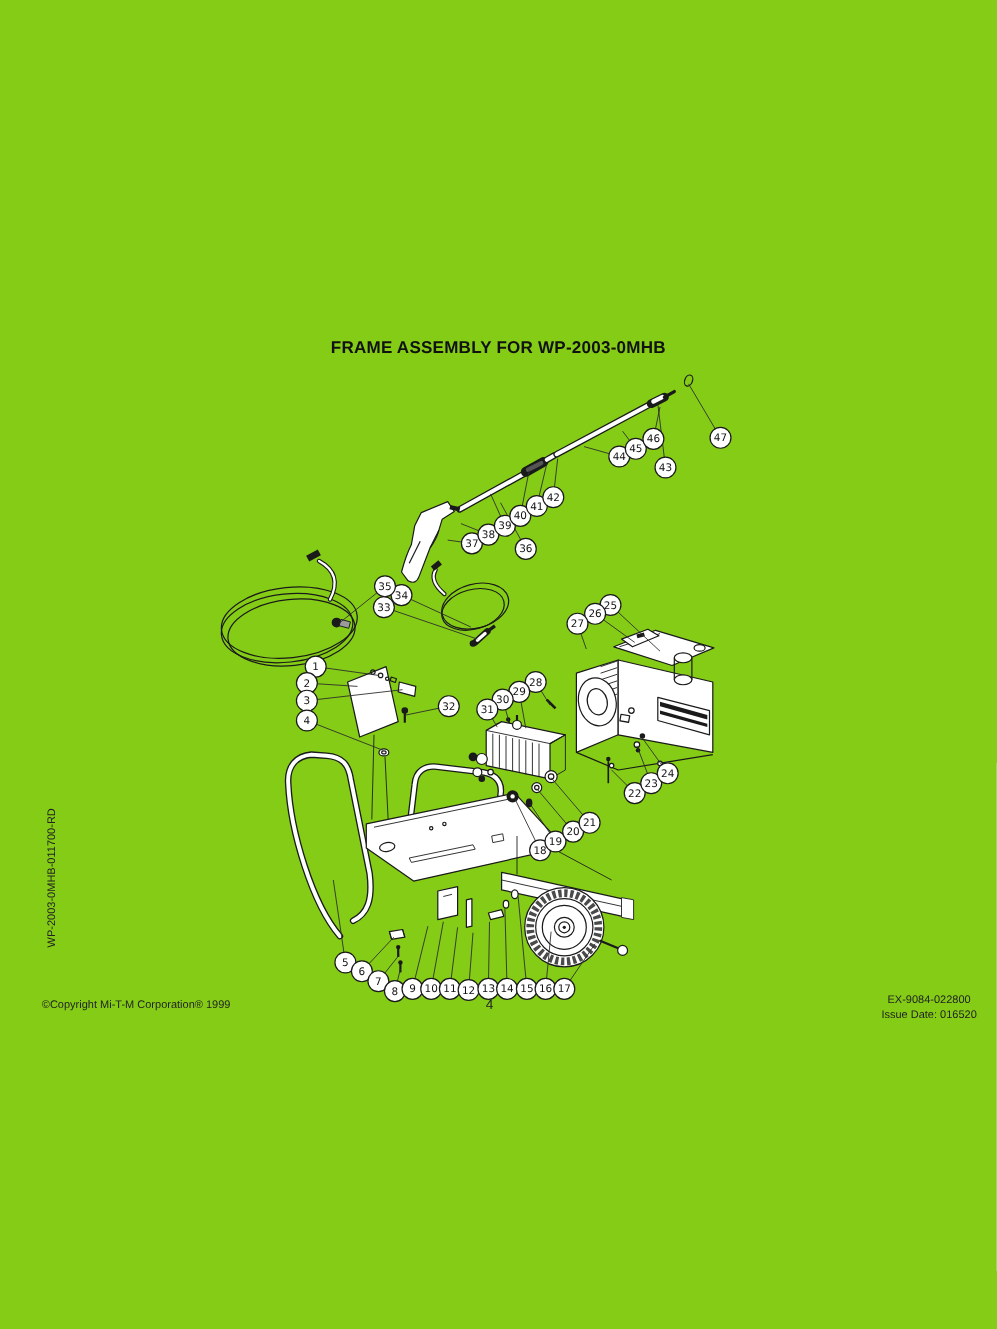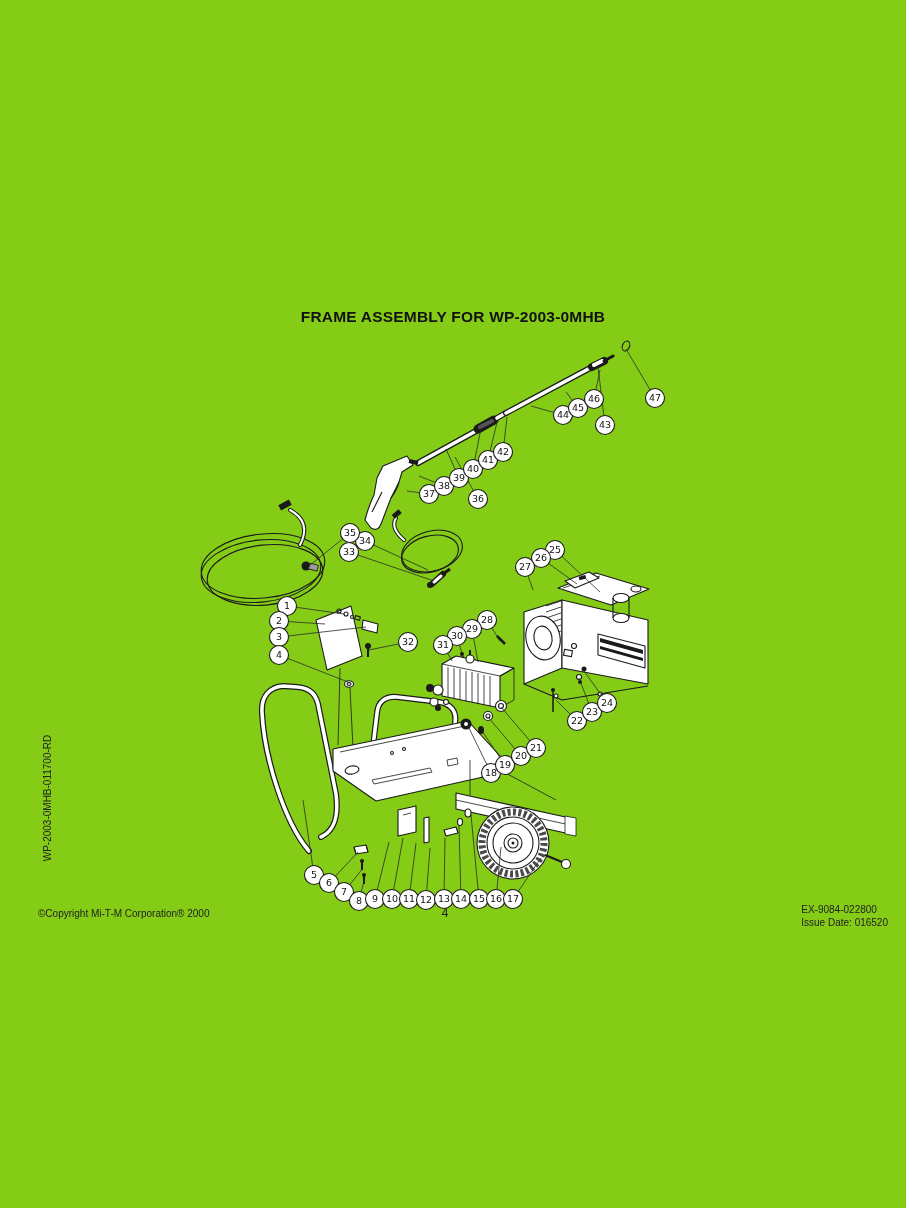--- a/index.html
+++ b/index.html
@@ -28,21 +28,21 @@
   .footer-left{
     position:absolute;left:38px;top:908px;
     font-size:10px;color:#222;
   }
   .page-number{
     position:absolute;left:425px;top:906px;width:40px;
     text-align:center;font-size:12.5px;color:#222;
   }
   .footer-right{
     position:absolute;right:42px;top:904px;
-    text-align:left;font-size:10px;line-height:12.5px;color:#222;margin-left:32px;
+    text-align:center;font-size:10px;line-height:12.5px;color:#222;margin-left:32px;
   }
   svg.diagram{position:absolute;left:0;top:0;}
   .ln{stroke:#1a1a1a;stroke-width:1.1;fill:none;stroke-linejoin:round;}
   .lnt{stroke:#1a1a1a;stroke-width:.8;fill:none;}
   .fw{fill:#fff;}
   .dark{fill:#1a1a1a;stroke:none;}
   .gray{fill:#9a9a9a;stroke:#1a1a1a;stroke-width:.8;}
   .tube-o{stroke:#1a1a1a;stroke-width:6;fill:none;stroke-linecap:round;stroke-linejoin:round;}
   .tube-i{stroke:#fff;stroke-width:3.6;fill:none;stroke-linecap:round;stroke-linejoin:round;}
   .hose-o{stroke:#1a1a1a;stroke-width:4;fill:none;stroke-linecap:round;}
@@ -53,21 +53,21 @@
 </style>
 </head>
 <body>
 
 <div class="page">
 
   <div class="title">FRAME ASSEMBLY FOR WP-2003-0MHB</div>
 
   <div class="side-label">WP-2003-0MHB-011700-RD</div>
 
-  <div class="footer-left">©Copyright Mi-T-M Corporation® 2000</div>
+  <div class="footer-left">©Copyright Mi-T-M Corporation® 1999</div>
   <div class="page-number">4</div>
   <div class="footer-right">
     <div>EX-9084-022800</div>
     <div>Issue Date:  016520</div>
   </div>
 
   <svg class="diagram" width="906" height="1208" viewBox="0 0 906 1208" xmlns="http://www.w3.org/2000/svg">
 
     <g>
       <path class="tube-o" d="M418,463 L476,431"></path>

